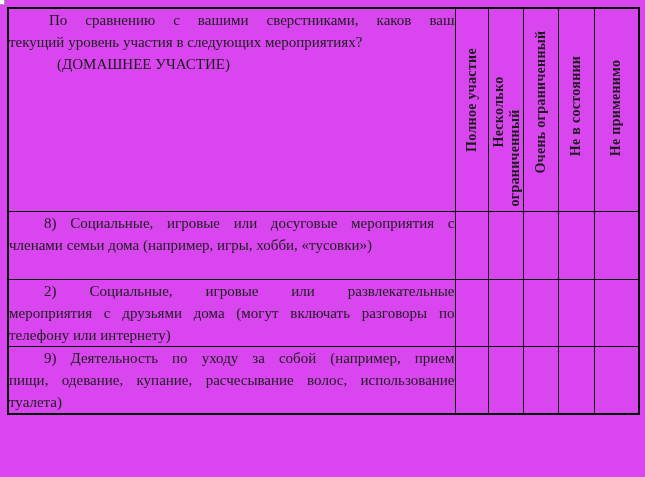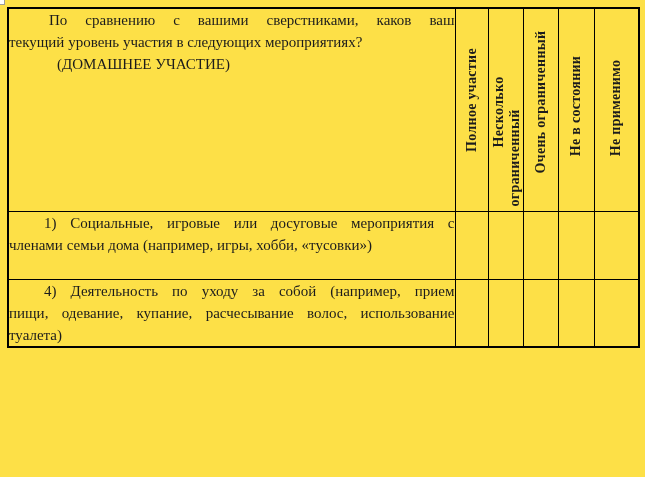--- a/index.html
+++ b/index.html
@@ -1,20 +1,20 @@
 <!DOCTYPE html>
 <html lang="ru"><head>
 <meta charset="utf-8">
 <style>
   html, body { margin: 0; padding: 0; background: #ffffff; }
   .page {
     position: relative;
     width: 645px;
     height: 477px;
-    background: #fde047;
+    background: #d946ef;
     overflow: hidden;
     font-family: "Liberation Serif", "DejaVu Serif", serif;
     color: #1c1c1c;
   }
   .corner-handle {
     position: absolute;
     left: -5px; top: -5px;
     width: 10px; height: 10px;
     border: 1px solid #9c9c9c;
     background: #ffffff;
@@ -114,35 +114,47 @@
       <td class="vcell c-unable">
         <span class="vtxt">Не в состоянии</span>
       </td>
       <td class="vcell c-na">
         <span class="vtxt">Не применимо</span>
       </td>
     </tr>
 
     <tr class="row1">
       <td class="textcell">
-        <div class="line indent-i">1) Социальные, игровые или досуговые мероприятия с</div>
+        <div class="line indent-i">8) Социальные, игровые или досуговые мероприятия с</div>
         <div class="line last">членами семьи дома (например, игры, хобби, «тусовки»)</div>
       </td>
       <td></td>
       <td></td>
       <td></td>
       <td></td>
       <td></td>
     </tr>
 
+    <tr class="row2">
+      <td class="textcell">
+        <div class="line indent-i">2) Социальные, игровые или развлекательные</div>
+        <div class="line">мероприятия с друзьями дома (могут включать разговоры по</div>
+        <div class="line last">телефону или интернету)</div>
+      </td>
+      <td></td>
+      <td></td>
+      <td></td>
+      <td></td>
+      <td></td>
+    </tr>
 
 
     <tr class="row4">
       <td class="textcell">
-        <div class="line indent-i">4) Деятельность по уходу за собой (например, прием</div>
+        <div class="line indent-i">9) Деятельность по уходу за собой (например, прием</div>
         <div class="line">пищи, одевание, купание, расчесывание волос, использование</div>
         <div class="line last">туалета)</div>
       </td>
       <td></td>
       <td></td>
       <td></td>
       <td></td>
       <td></td>
     </tr>
   </tbody>

